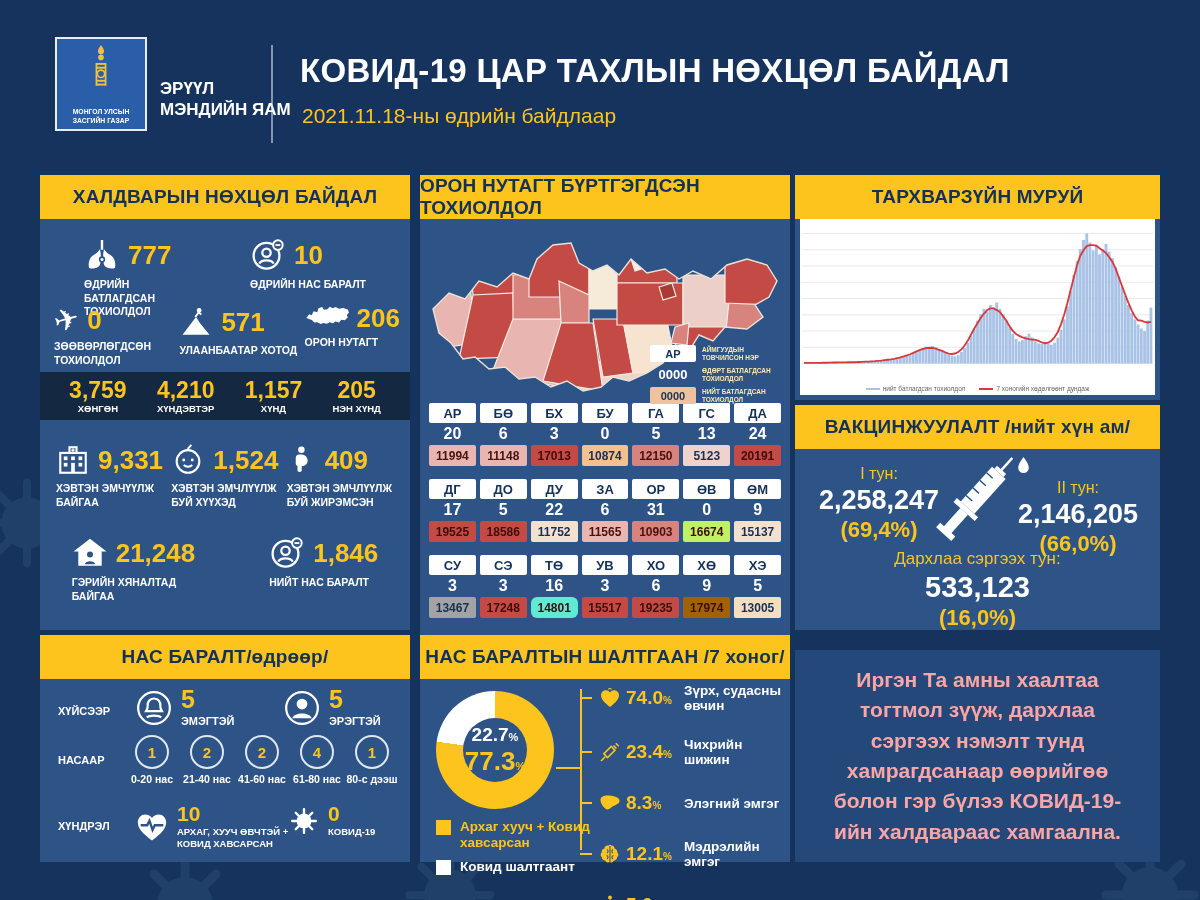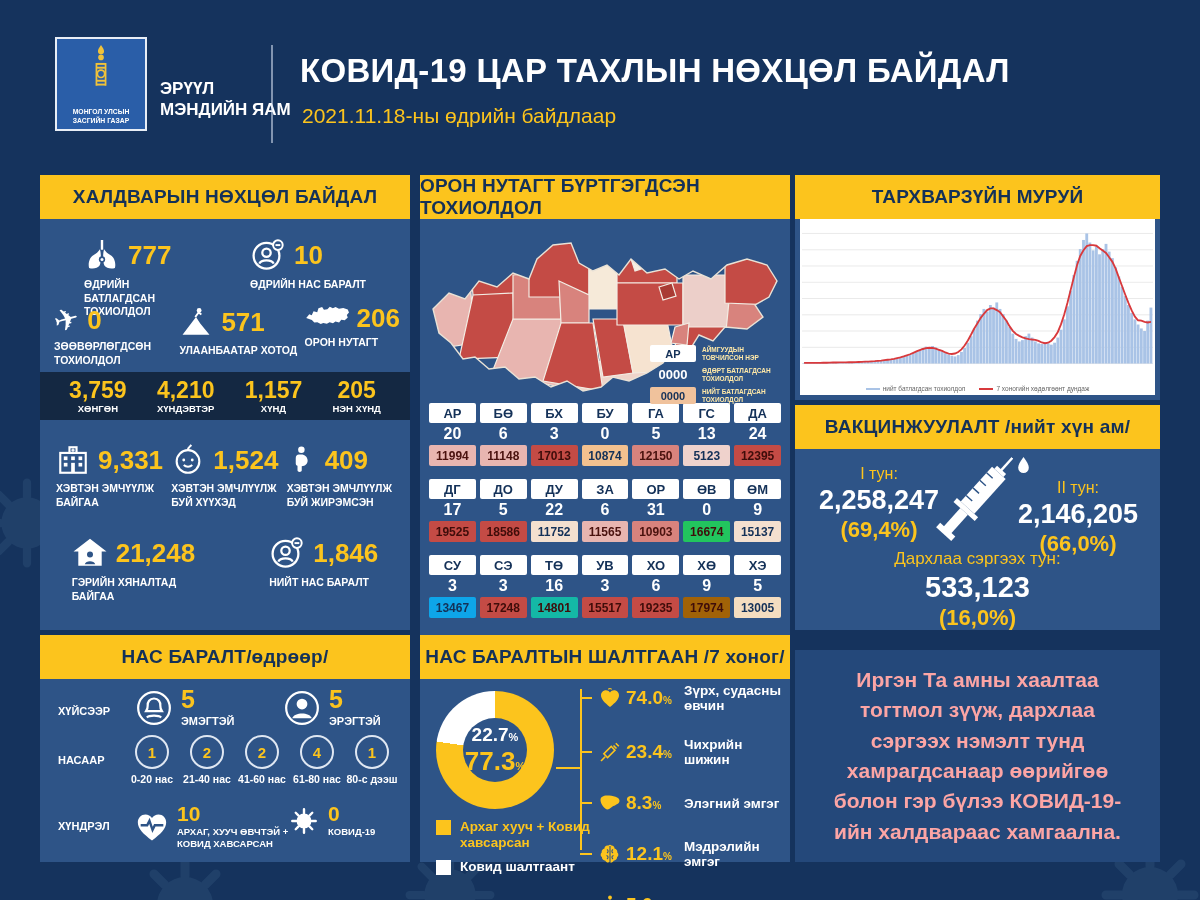--- a/index.html
+++ b/index.html
@@ -486,21 +486,21 @@
             <div class="prov-total" style="background-color: rgb(216, 131, 125); color: rgb(74, 18, 14);">12150</div>
           </div>
         <div class="prov">
             <div class="prov-code">ГС</div>
             <div class="prov-daily">13</div>
             <div class="prov-total" style="background-color: rgb(239, 210, 204); color: rgb(20, 49, 88);">5123</div>
           </div>
         <div class="prov">
             <div class="prov-code">ДА</div>
             <div class="prov-daily">24</div>
-            <div class="prov-total" style="background-color: rgb(196, 75, 69); color: rgb(63, 13, 10);">12395</div>
+            <div class="prov-total" style="background-color: rgb(196, 75, 69); color: rgb(63, 13, 10);">20191</div>
           </div>
       </div>
       <div class="prov-row">
         <div class="prov">
             <div class="prov-code">ДГ</div>
             <div class="prov-daily">17</div>
             <div class="prov-total" style="background-color: rgb(196, 75, 69); color: rgb(63, 13, 10);">19525</div>
           </div>
         <div class="prov">
             <div class="prov-code">ДО</div>
@@ -518,43 +518,43 @@
             <div class="prov-total" style="background-color: rgb(232, 181, 176); color: rgb(74, 18, 14);">11565</div>
           </div>
         <div class="prov">
             <div class="prov-code">ОР</div>
             <div class="prov-daily">31</div>
             <div class="prov-total" style="background-color: rgb(216, 131, 125); color: rgb(74, 18, 14);">10903</div>
           </div>
         <div class="prov">
             <div class="prov-code">ӨВ</div>
             <div class="prov-daily">0</div>
-            <div class="prov-total" style="background-color: #22c55e; color: rgb(63, 13, 10);">16674</div>
+            <div class="prov-total" style="background-color: #bef264; color: rgb(63, 13, 10);">16674</div>
           </div>
         <div class="prov">
             <div class="prov-code">ӨМ</div>
             <div class="prov-daily">9</div>
             <div class="prov-total" style="background-color: rgb(244, 224, 207); color: rgb(20, 49, 88);">15137</div>
           </div>
       </div>
       <div class="prov-row">
         <div class="prov">
             <div class="prov-code">СУ</div>
             <div class="prov-daily">3</div>
-            <div class="prov-total" style="background-color: #0ea5e9; color: rgb(20, 49, 88);">13467</div>
+            <div class="prov-total" style="background-color: #a3a3a3; color: rgb(20, 49, 88);">13467</div>
           </div>
         <div class="prov">
             <div class="prov-code">СЭ</div>
             <div class="prov-daily">3</div>
             <div class="prov-total" style="background-color: rgb(196, 75, 69); color: rgb(63, 13, 10);">17248</div>
           </div>
         <div class="prov">
             <div class="prov-code">ТӨ</div>
             <div class="prov-daily">16</div>
-            <div class="prov-total" style="background-color: #14b8a6; color: rgb(63, 13, 10);">14801</div>
+            <div class="prov-total" style="background-color: #5eead4; color: rgb(63, 13, 10); border-radius: 6px;">14801</div>
           </div>
         <div class="prov">
             <div class="prov-code">УВ</div>
             <div class="prov-daily">3</div>
             <div class="prov-total" style="background-color: rgb(196, 75, 69); color: rgb(63, 13, 10);">15517</div>
           </div>
         <div class="prov">
             <div class="prov-code">ХО</div>
             <div class="prov-daily">6</div>
             <div class="prov-total" style="background-color: rgb(196, 75, 69); color: rgb(63, 13, 10);">19235</div>

